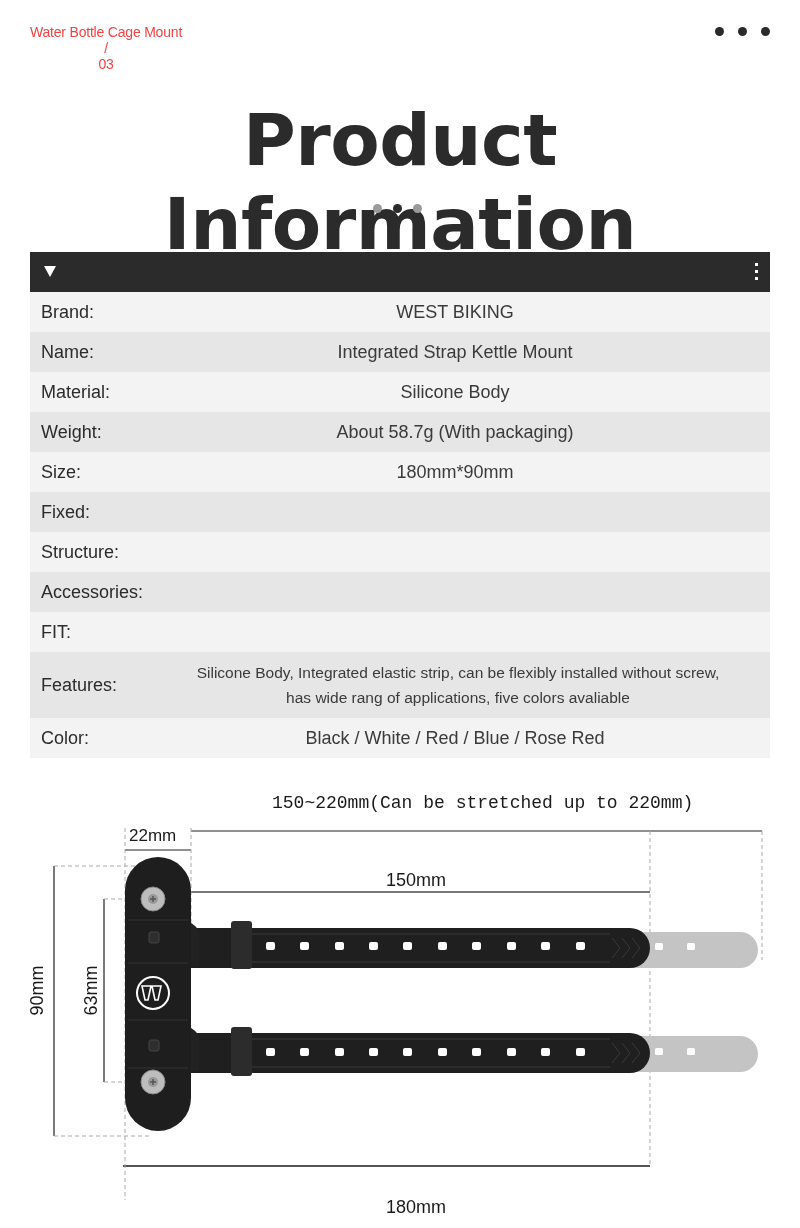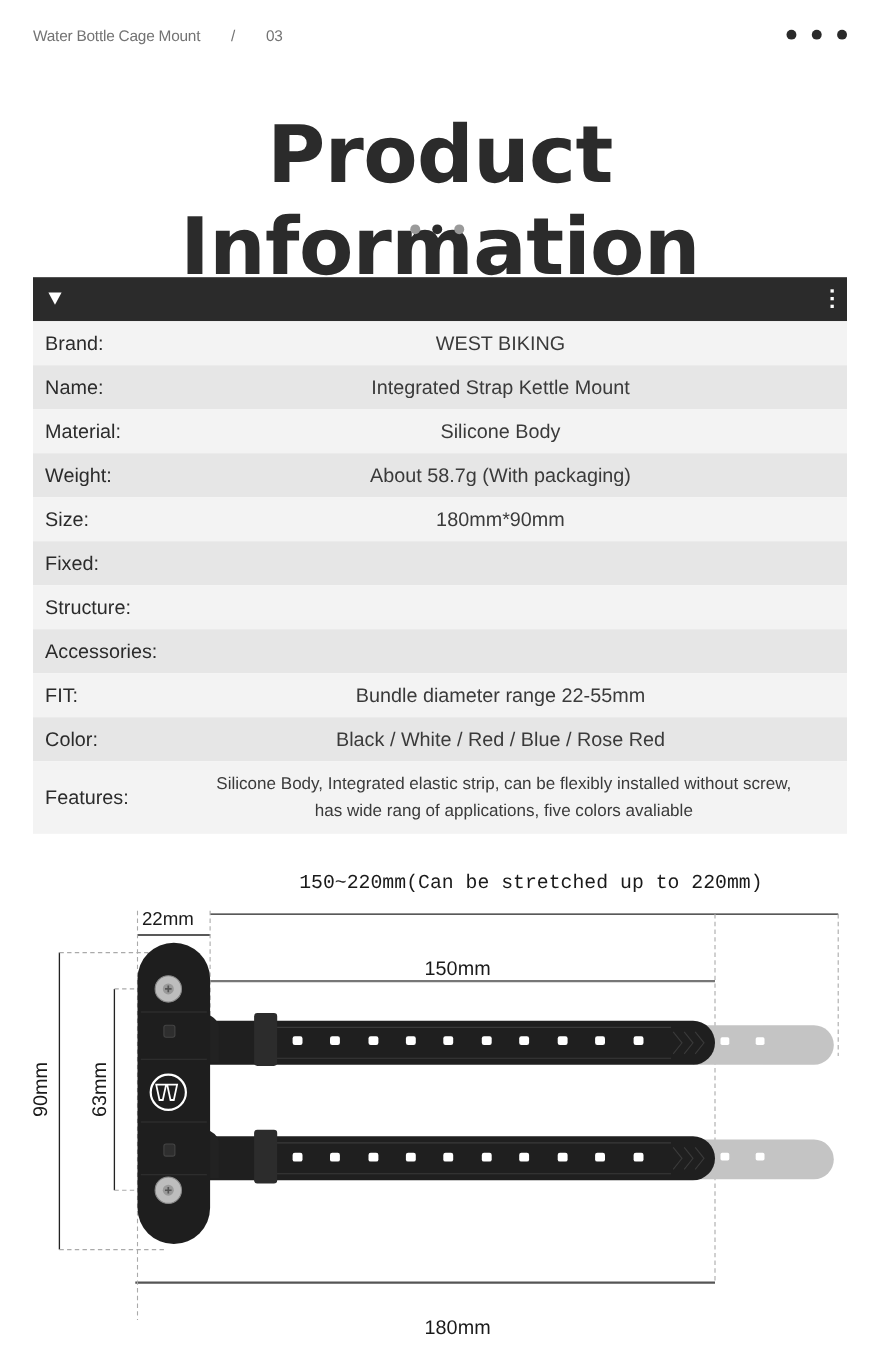--- a/index.html
+++ b/index.html
@@ -1,20 +1,20 @@
 <!DOCTYPE html>
 <html><head>
 <meta charset="utf-8">
 <style>
   * { margin: 0; padding: 0; box-sizing: border-box; }
   html, body { width: 800px; height: 1228px; background: #ffffff; overflow: hidden; }
   body { font-family: "Liberation Sans", "DejaVu Sans", sans-serif; color: #2a2a2a; position: relative; }
 
   .topbar { position: absolute; left: 0; top: 0; width: 800px; height: 66px; }
-  .crumb { position: absolute; left: 30px; top: 24px; font-size: 14px; color: #737373; letter-spacing: -0.2px; display: flex; align-items: center; }
+  .crumb { position: absolute; left: 30px; top: 24px; font-size: 14px; color: #ef4444; letter-spacing: -0.2px; display: flex; align-items: center; flex-direction: column; }
   .crumb .sep { margin: 0 28px; }
   .top-dots { position: absolute; right: 30px; top: 27px; display: flex; gap: 14px; }
   .top-dots span { width: 9px; height: 9px; border-radius: 50%; background: #2a2a2a; display: block; }
 
   .title { position: absolute; left: 0; top: 98px; width: 800px; text-align: center; font-size: 72px; font-weight: 700; color: #2b2b2b; letter-spacing: -0.5px; font-family: "DejaVu Sans", "Liberation Sans", sans-serif; }
   .pager { position: absolute; left: 373px; top: 204px; display: flex; gap: 11px; }
   .pager span { width: 9px; height: 9px; border-radius: 50%; background: #9a9a9a; display: block; }
   .pager span.active { background: #2b2b2b; }
 
   .table { position: absolute; left: 30px; top: 252px; width: 740px; }
@@ -92,32 +92,31 @@
       <span class="label">Fixed:</span>
     </div>
     <div class="row">
       <span class="label">Structure:</span>
     </div>
     <div class="row">
       <span class="label">Accessories:</span>
     </div>
     <div class="row">
       <span class="label">FIT:</span>
-      <span class="value">Bundle diameter range 22-55mm</span>
-    </div>
-    <div class="row">
-      <span class="label">Color:</span>
-      <span class="value">Black / White / Red / Blue / Rose Red</span>
     </div>
     <div class="row tall">
       <span class="label">Features:</span>
       <span class="value">
         <span style="display:block">Silicone Body, Integrated elastic strip, can be flexibly installed without screw,</span>
         <span style="display:block">has wide rang of applications, five colors avaliable</span>
       </span>
+    </div>
+    <div class="row">
+      <span class="label">Color:</span>
+      <span class="value">Black / White / Red / Blue / Rose Red</span>
     </div>
   </div>
 </div>
 
 <div class="diagram">
 
   <div class="dlabel" style="left:272px; top:13px;font-family:Liberation Mono, monospace;">150~220mm(Can be stretched up to 220mm)</div>
   <div class="dlabel" style="left:129px; top:46px; font-size:17px;">22mm</div>
   <div class="dlabel" style="left:386px; top:90px;">150mm</div>
   <div class="dlabel vert" style="left:12px; top:200px;">90mm</div>

